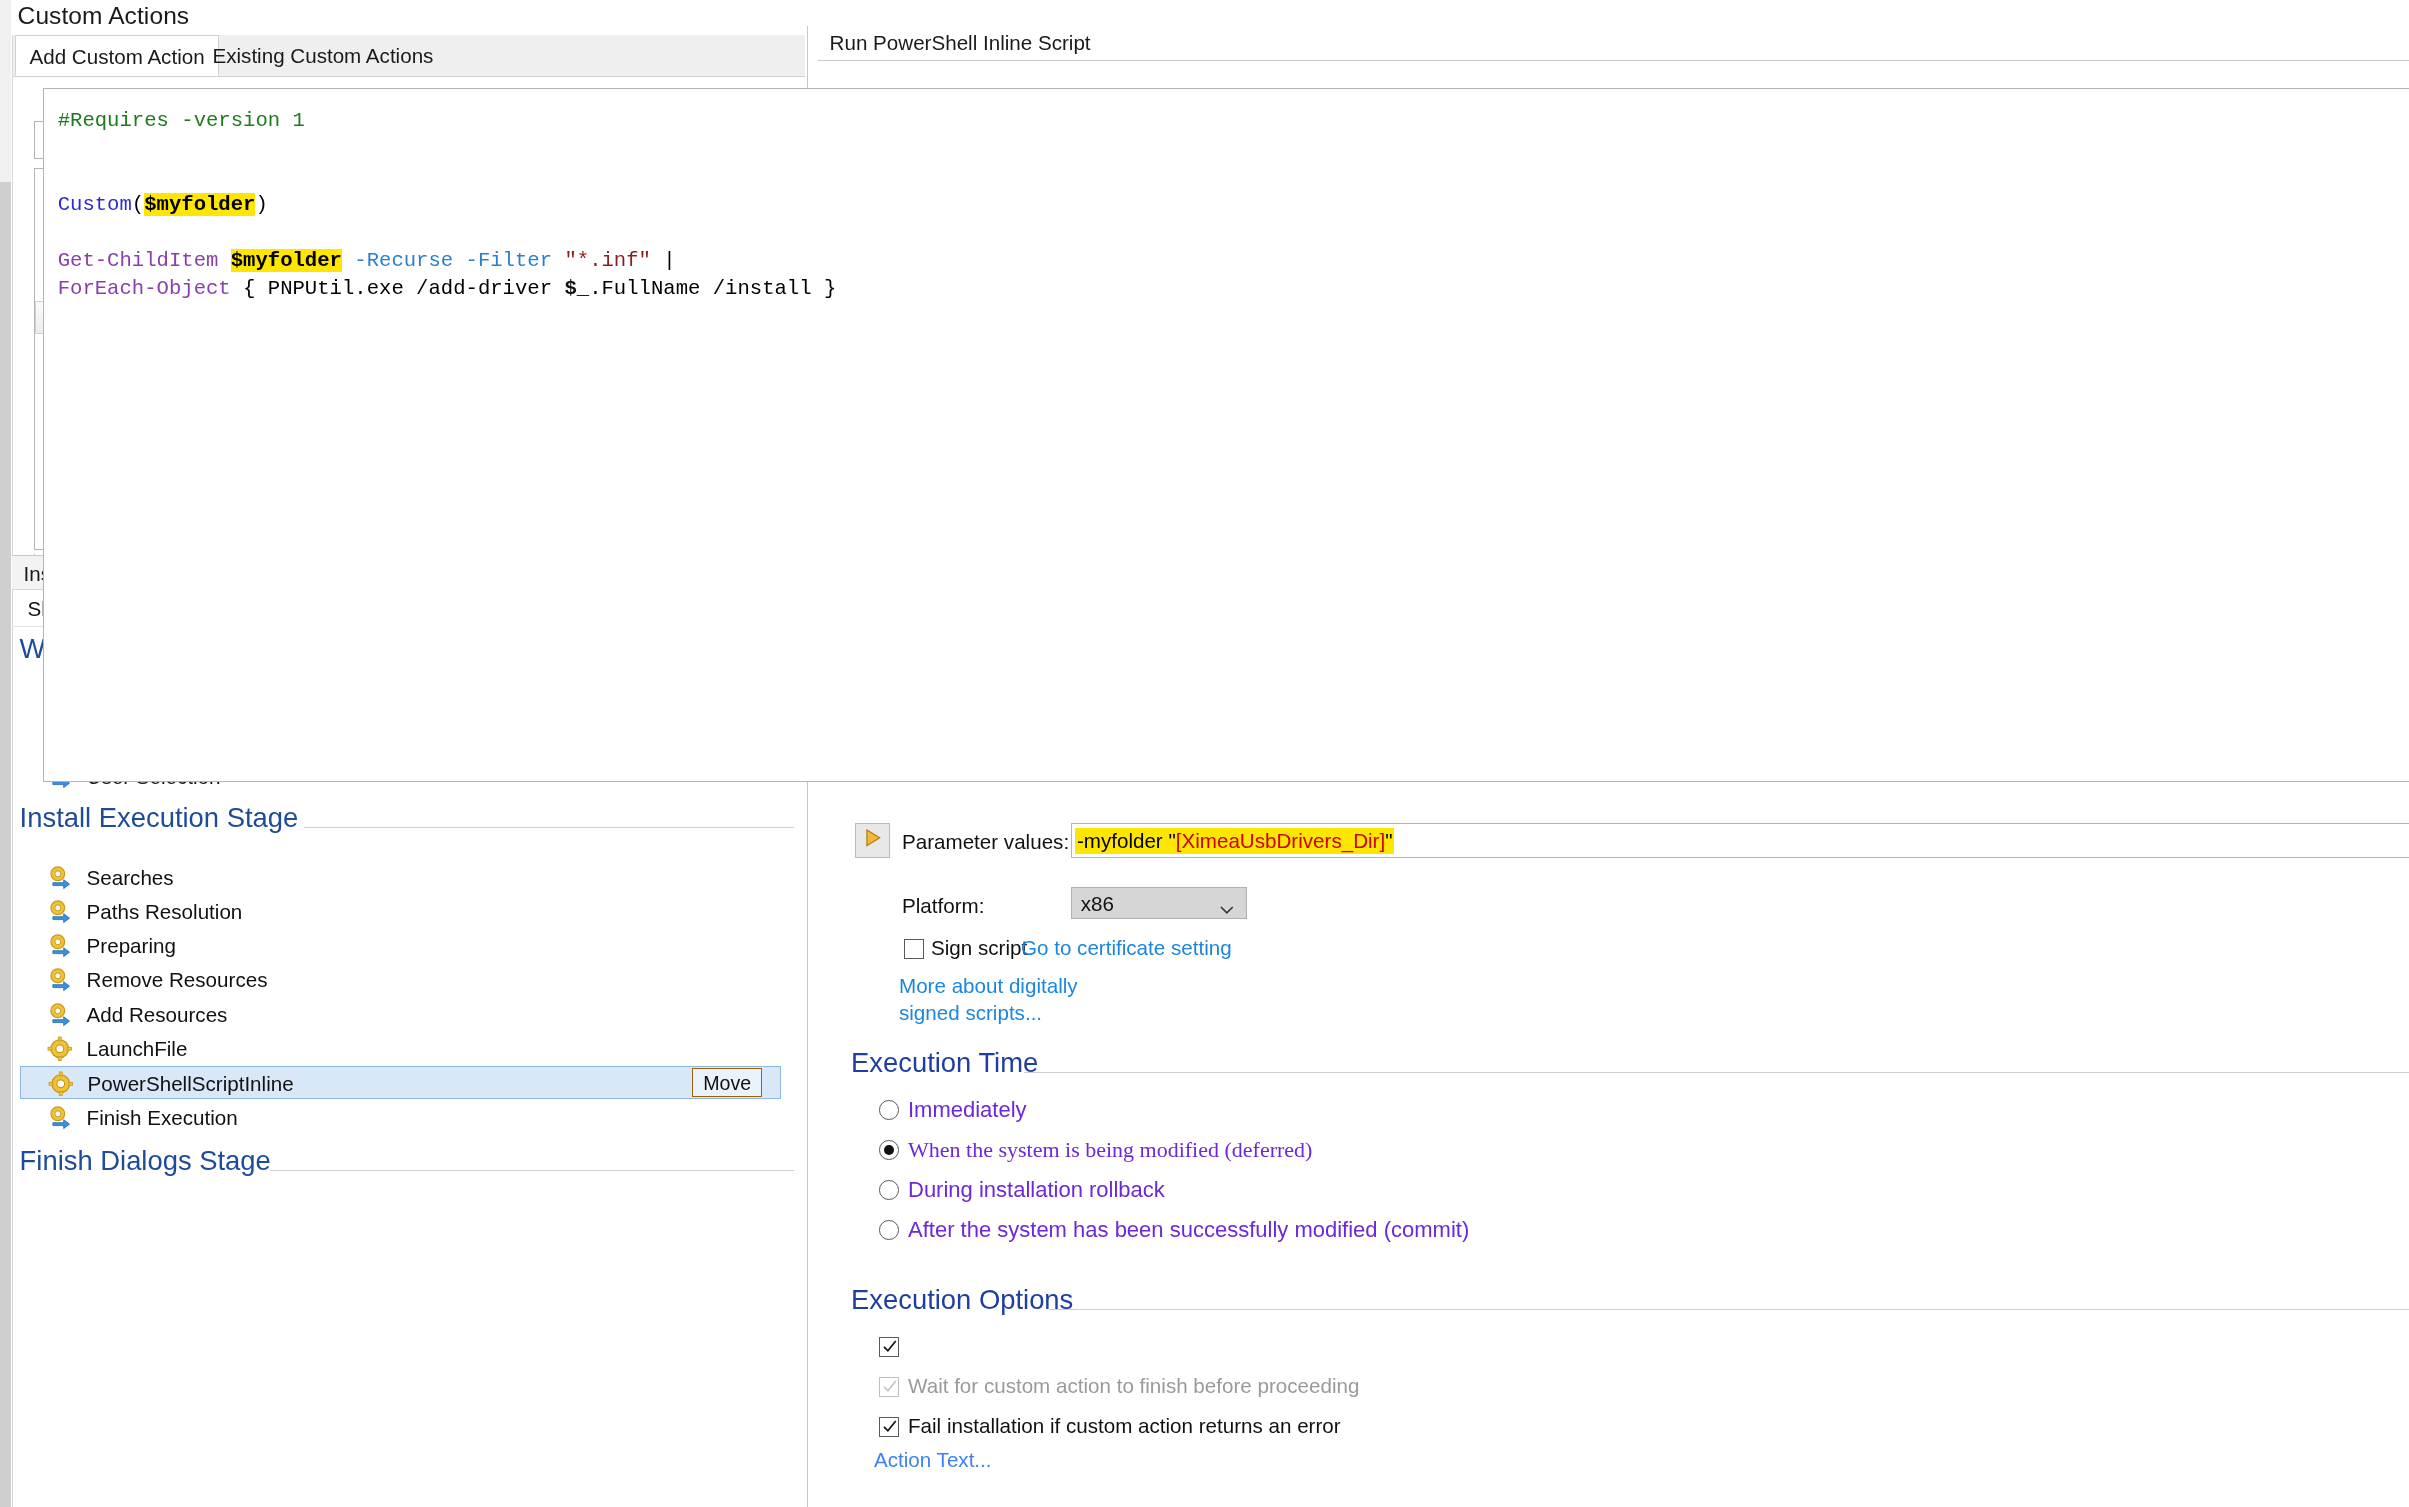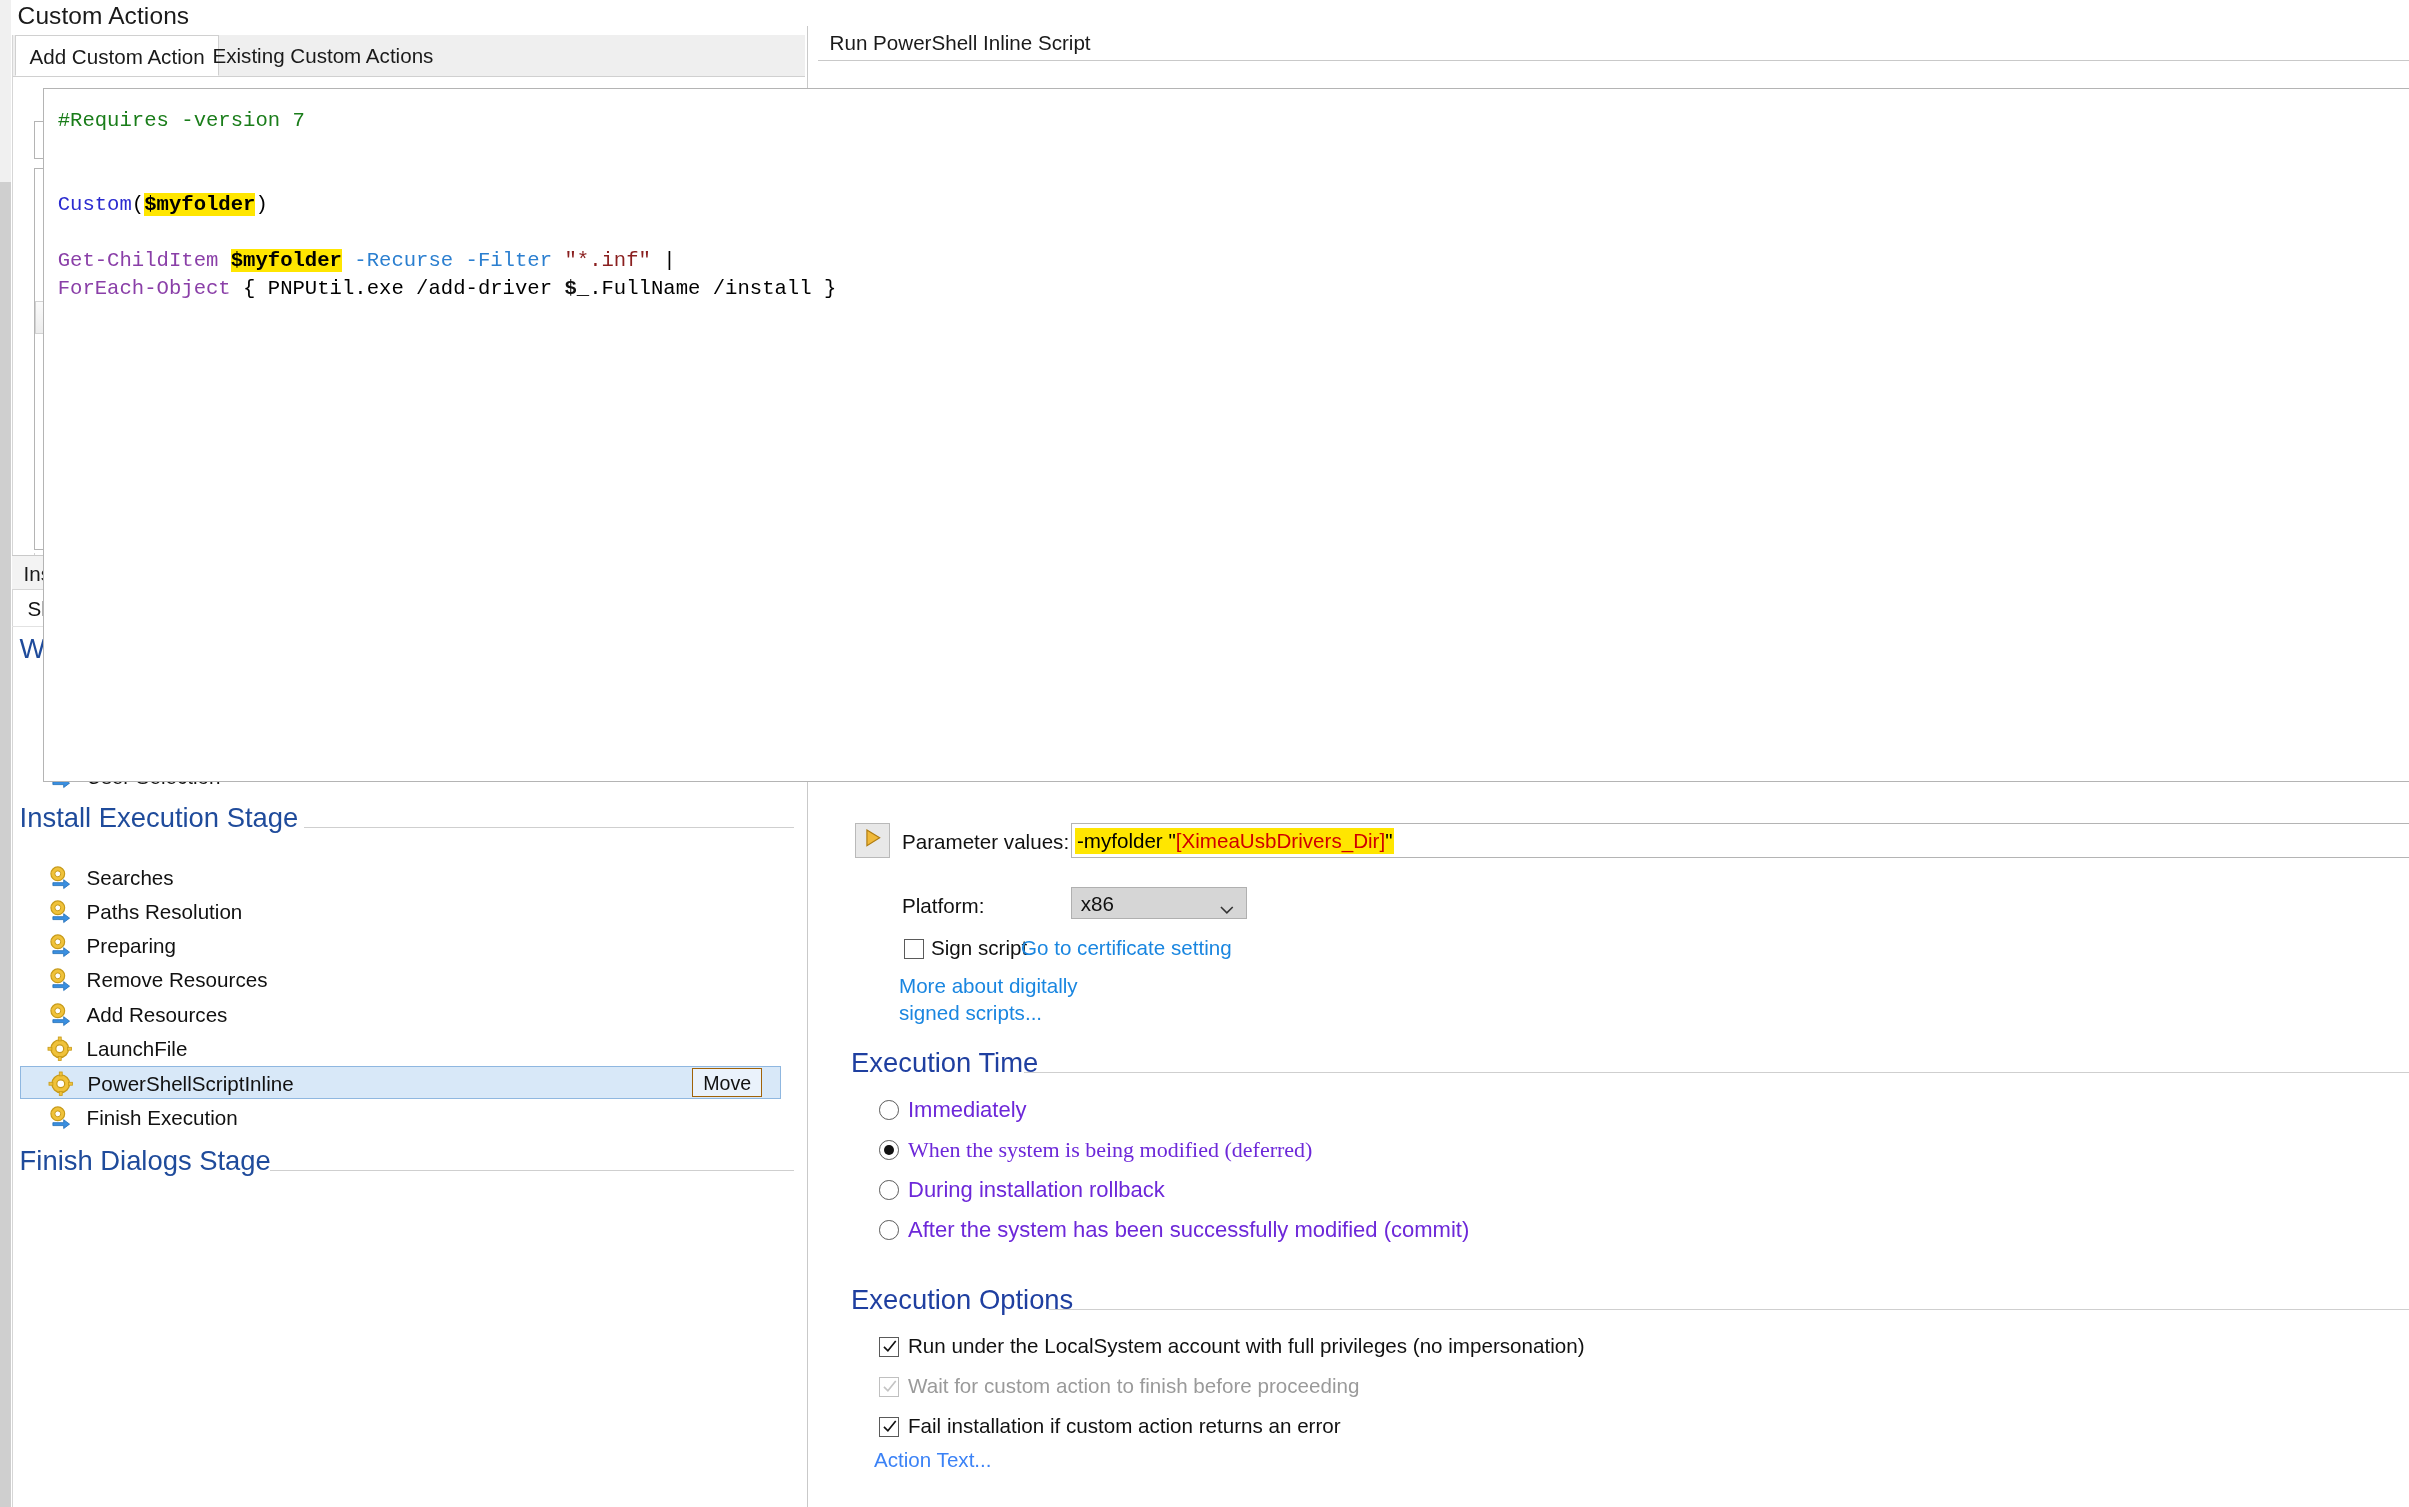--- a/index.html
+++ b/index.html
@@ -422,21 +422,21 @@
 
   <div class="stage" style="top:1145px;">Finish Dialogs Stage</div>
   <div class="stage-rule" style="left:270px;top:1170px;width:524px;"></div>
 
   <div class="right-panel">
     <div class="rp-title">
       <span>Run PowerShell Inline Script</span>
     </div>
   </div>
 
-  <div class="code-area"><span class="cm">#Requires -version 7</span>
+  <div class="code-area"><span class="cm">#Requires -version 1</span>
 
 
 <span class="kw">Custom</span>(<span class="hl">$myfolder</span>)
 
 <span class="cmd">Get-ChildItem</span> <span class="hl">$myfolder</span> <span class="prm">-Recurse</span> <span class="prm">-Filter</span> <span class="str">"*.inf"</span> |
 <span class="cmd">ForEach-Object</span> { PNPUtil.exe /add-driver <span class="pl"><b>$_</b></span>.FullName /install }</div>
 
   <div class="play-btn">
     <span>
       <svg width="19.6" height="19.6" viewBox="0 0 20 20">
@@ -483,21 +483,20 @@
   <div class="rl" style="top:1217px;">After the system has been successfully modified (commit)</div>
 
   <div class="sec-h" style="top:1284px;">Execution Options</div>
   <div class="sec-rule" style="left:1049px;top:1309px;right:0;"></div>
 
   <div class="cb" style="left:879px;top:1337px;">
     <svg width="15.7" height="15.7" viewBox="0 0 16 16">
         <polyline points="2,8 6,12 14,2" fill="none" stroke="#111" stroke-width="1.7"></polyline>
       </svg>
   </div>
-  <div class="ol" style="top:1334px;">Run under the LocalSystem account with full privileges (no impersonation)</div>
 
   <div class="cb dis" style="left:879px;top:1377px;">
     <svg width="15.7" height="15.7" viewBox="0 0 16 16">
         <polyline points="2,8 6,12 14,2" fill="none" stroke="#c4c4c4" stroke-width="1.7"></polyline>
       </svg>
   </div>
   <div class="ol dis" style="top:1374px;">Wait for custom action to finish before proceeding</div>
 
   <div class="cb" style="left:879px;top:1417px;">
     <svg width="15.7" height="15.7" viewBox="0 0 16 16">

